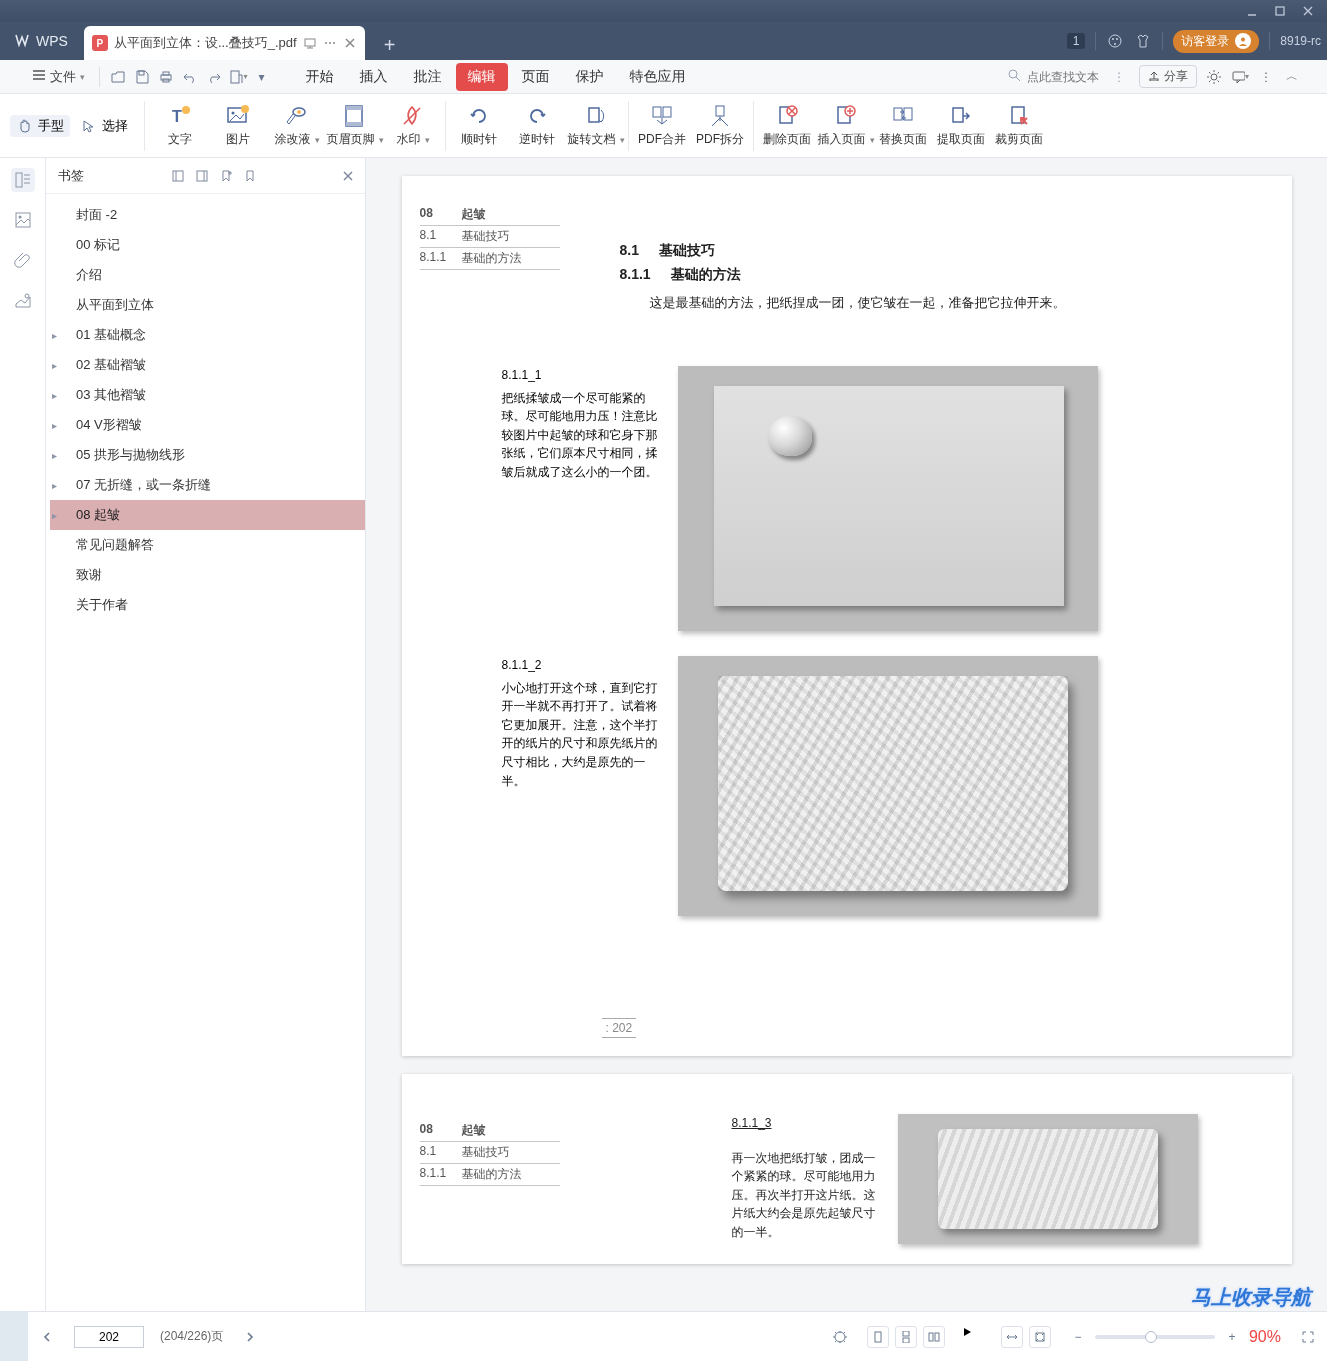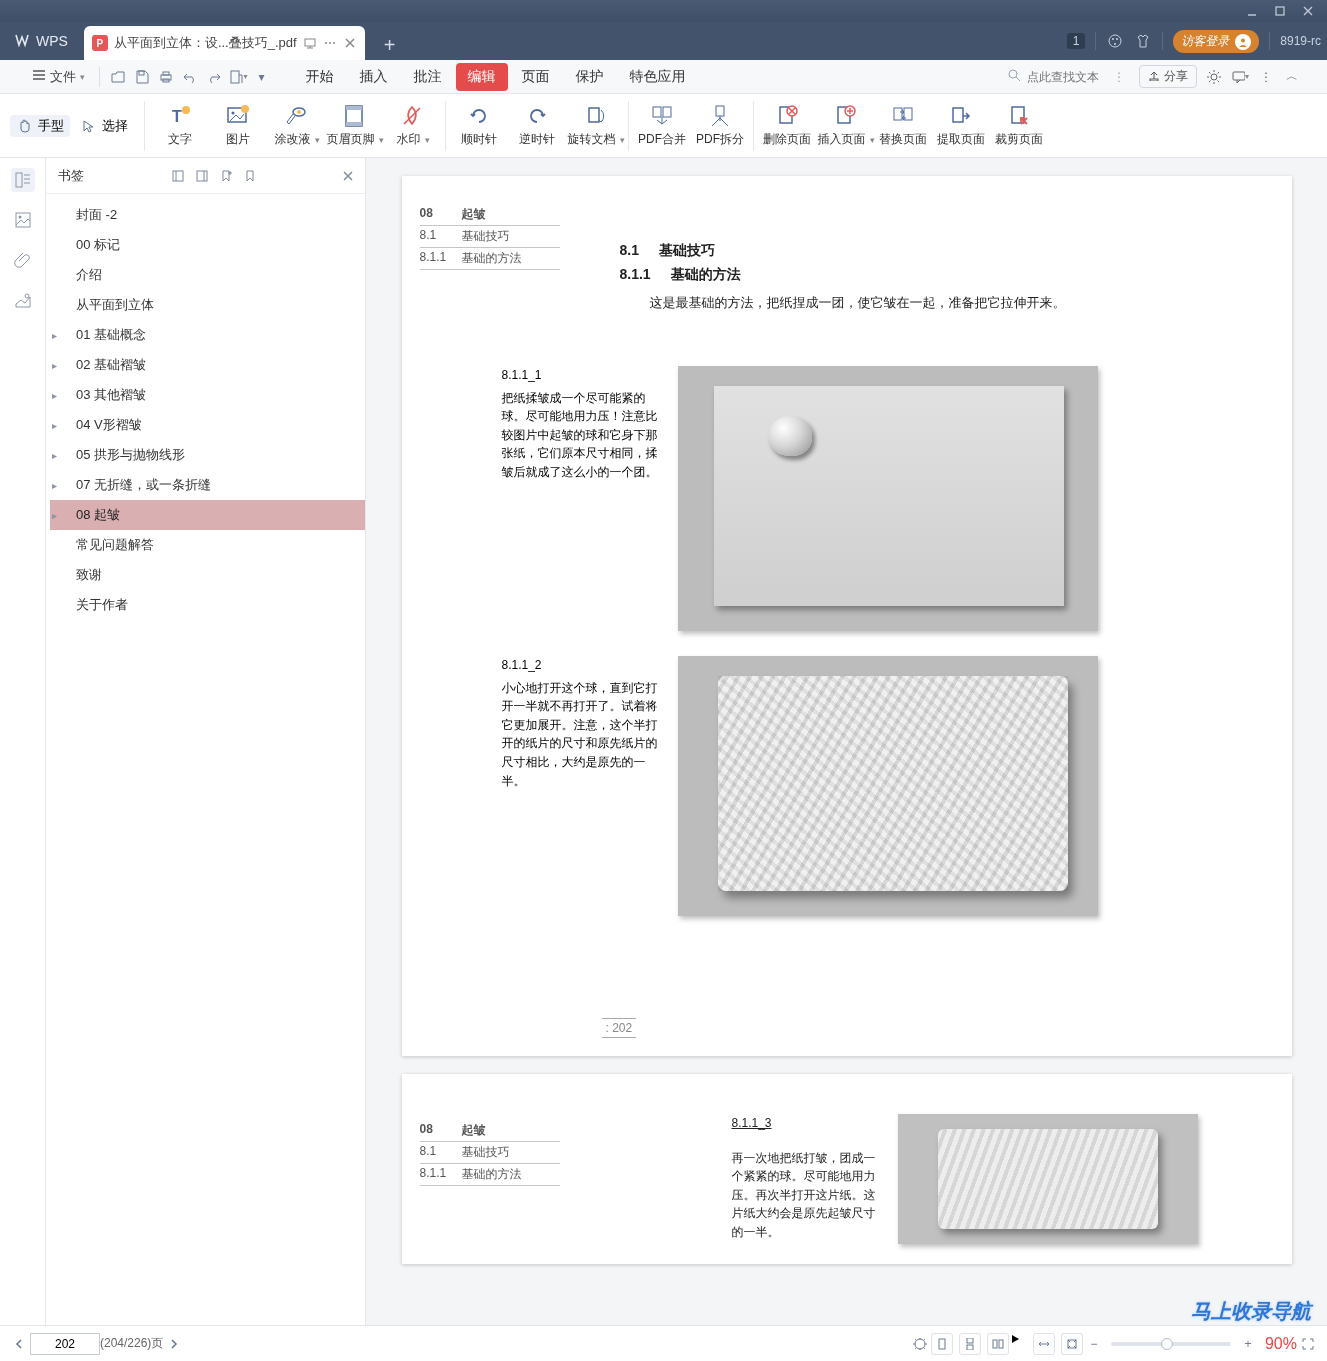--- a/index.html
+++ b/index.html
@@ -16,21 +16,21 @@
   .wps-home { display:flex; align-items:center; height:38px; color:#e4e9f2; font-size:14px; padding:0 14px 0 10px; gap:6px;}
   .tab { display:flex; align-items:center; height:34px; background:#fff; color:#444; border-radius:6px 6px 0 0; padding:0 8px; gap:6px; margin-left:2px; }
   .tab .pdf-badge { width:16px; height:16px; background:#e55656; border-radius:3px; display:flex; align-items:center; justify-content:center; color:#fff; font-size:10px; font-weight:bold;}
   .tab .tab-title { max-width:190px; overflow:hidden; white-space:nowrap; text-overflow:ellipsis; font-size:13px; }
   .tab .tab-icon { width:14px; height:14px; color:#888; display:flex; align-items:center; justify-content:center;}
   .tab-close { width:14px; height:14px; display:flex; align-items:center; justify-content:center; color:#888;}
   .tab-plus { width:30px; height:30px; display:flex; align-items:center; justify-content:center; color:#d5dbe8; font-size:20px; margin-left:10px;}
   .tabstrip-right { position:absolute; right:6px; top:0; height:38px; display:flex; align-items:center; gap:10px; color:#c8d2e2;}
   .badge-1 { background:#2f3d53; color:#c8d2e2; padding:1px 6px; border-radius:3px; font-size:12px;}
   .sep { width:1px; height:18px; background:#5a6a82;}
-  .login-pill { background:#d7822e; color:#fff; padding:3px 8px; border-radius:11px; display:flex; align-items:flex-end; gap:6px; font-size:12px;font-style:italic;}
+  .login-pill { background:#d7822e; color:#fff; padding:3px 8px; border-radius:11px; display:flex; align-items:flex-start; gap:6px; font-size:12px;}
   .login-pill .avatar { width:16px; height:16px; background:#fff; border-radius:50%; display:flex; align-items:center; justify-content:center; color:#d7822e;}
   .ver { font-size:12px; color:#c8d2e2;}
   .hdr-icon { width:18px; height:18px; display:flex; align-items:center; justify-content:center;}
 
   
   .menubar { height:34px; background:#f7f8fa; border-bottom:1px solid #e3e5ea; display:flex; align-items:center; padding:0 26px; gap:4px; }
   .menubtn { display:flex; align-items:center; gap:4px; padding:4px 6px; color:#444; border-radius:3px; }
   .menubtn.file { font-size:13px;}
   .menu-sep { width:1px; height:20px; background:#dcdfe6; margin:0 4px;}
   .qat { display:flex; align-items:center; gap:4px; }
@@ -103,21 +103,21 @@
 
   .pg-num{ position:absolute; bottom:18px; left:200px; font-size:12px; color:#888; border-top:1px solid #aaa; border-bottom:1px solid #aaa; padding:2px 4px;}
 
   .p2 .p-toc{ top:46px; left:18px;}
   .p2 .step3{ position:absolute; left:330px; top:40px; display:flex; gap:16px;}
   .p2 .step3 .txt{ width:150px; font-size:12px; color:#222; line-height:1.55;}
   .p2 .step3 .img{ width:300px; height:130px; background:#c0c0c0; box-shadow:2px 3px 5px rgba(0,0,0,.25); display:flex; align-items:center; justify-content:center;}
   .p2 .step3 .img .crumple{ width:220px; height:100px; background:#ededed repeating-linear-gradient(110deg,#ededed 0 5px,#d6d6d6 5px 9px); border-radius:6px; box-shadow:4px 5px 7px rgba(0,0,0,.35);}
 
   
-  .statusbar { height:36px; background:#fff; border-top:1px solid #e1e4ea; display:flex; align-items:center; padding:0 8px; gap:0;}
+  .statusbar { height:50px; background:#fff; border-top:1px solid #e1e4ea; display:flex; align-items:center; padding:0 8px; gap:16px;margin-left:28px;}
   .sbtn { width:22px; height:22px; display:flex; align-items:center; justify-content:center; color:#6b7a91; border-radius:3px;}
   .page-input { width:70px; height:22px; border:1px solid #c7cdd9; text-align:center; font-size:12px;}
   .page-count { color:#666; font-size:12px;}
   .statusbar .spacer{flex:1;}
   .viewgrp{ display:flex; align-items:center; gap:6px;}
   .viewgrp .vbtn{ width:22px; height:22px; display:flex; align-items:center; justify-content:center; color:#6b7a91; border-radius:3px; border:1px solid #dde1e9;}
   .zoom { display:flex; align-items:center; gap:6px;}
   .zoom .track{ width:120px; height:4px; background:#dfe3ec; position:relative; border-radius:2px;}
   .zoom .track .thumb{ position:absolute; top:-4px; width:12px; height:12px; background:#fff; border:1px solid #b4bbcb; border-radius:50%;}
   .zoom-pct{ font-size:16px; color:#ef4444;}

